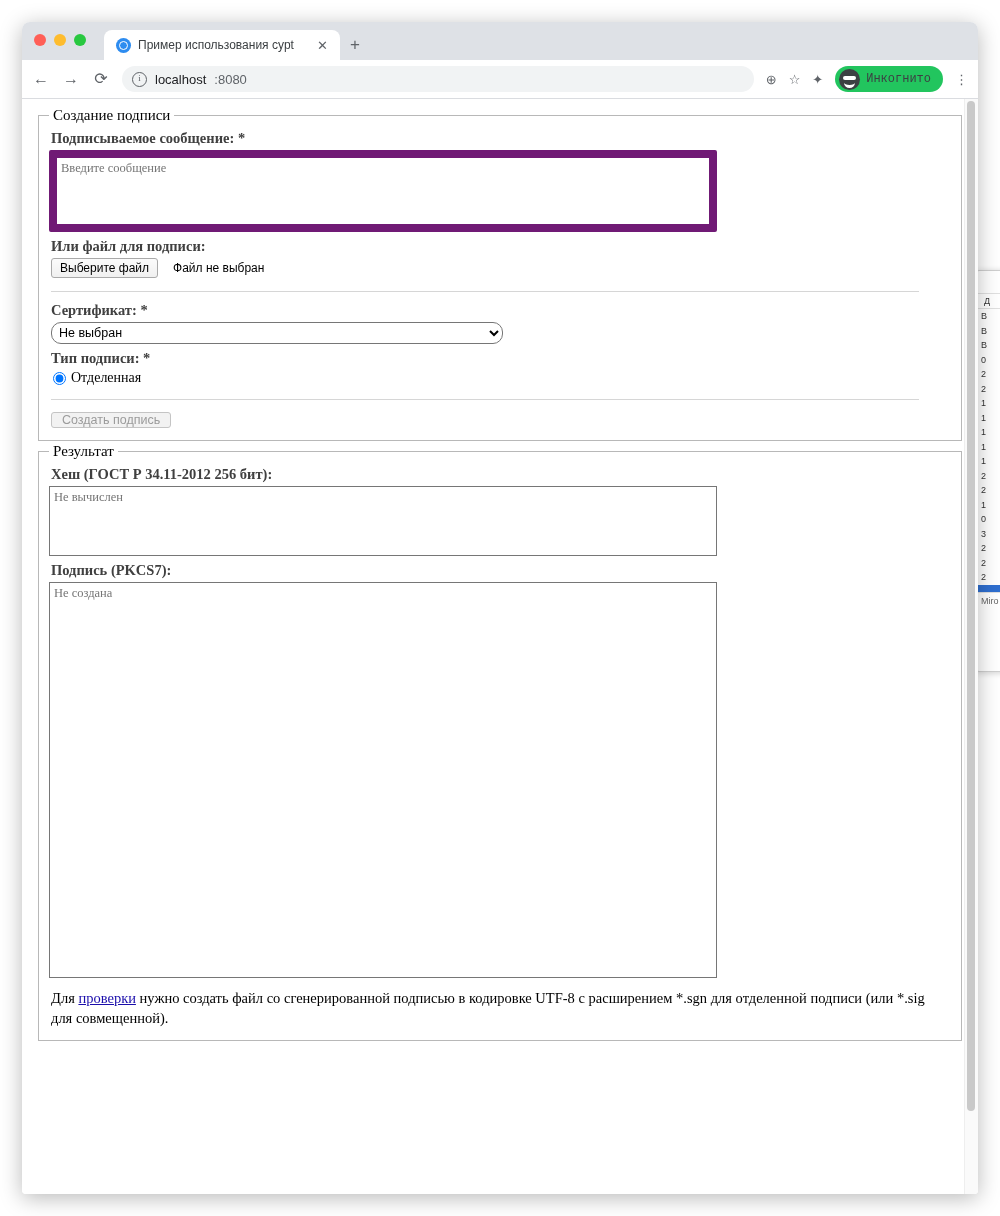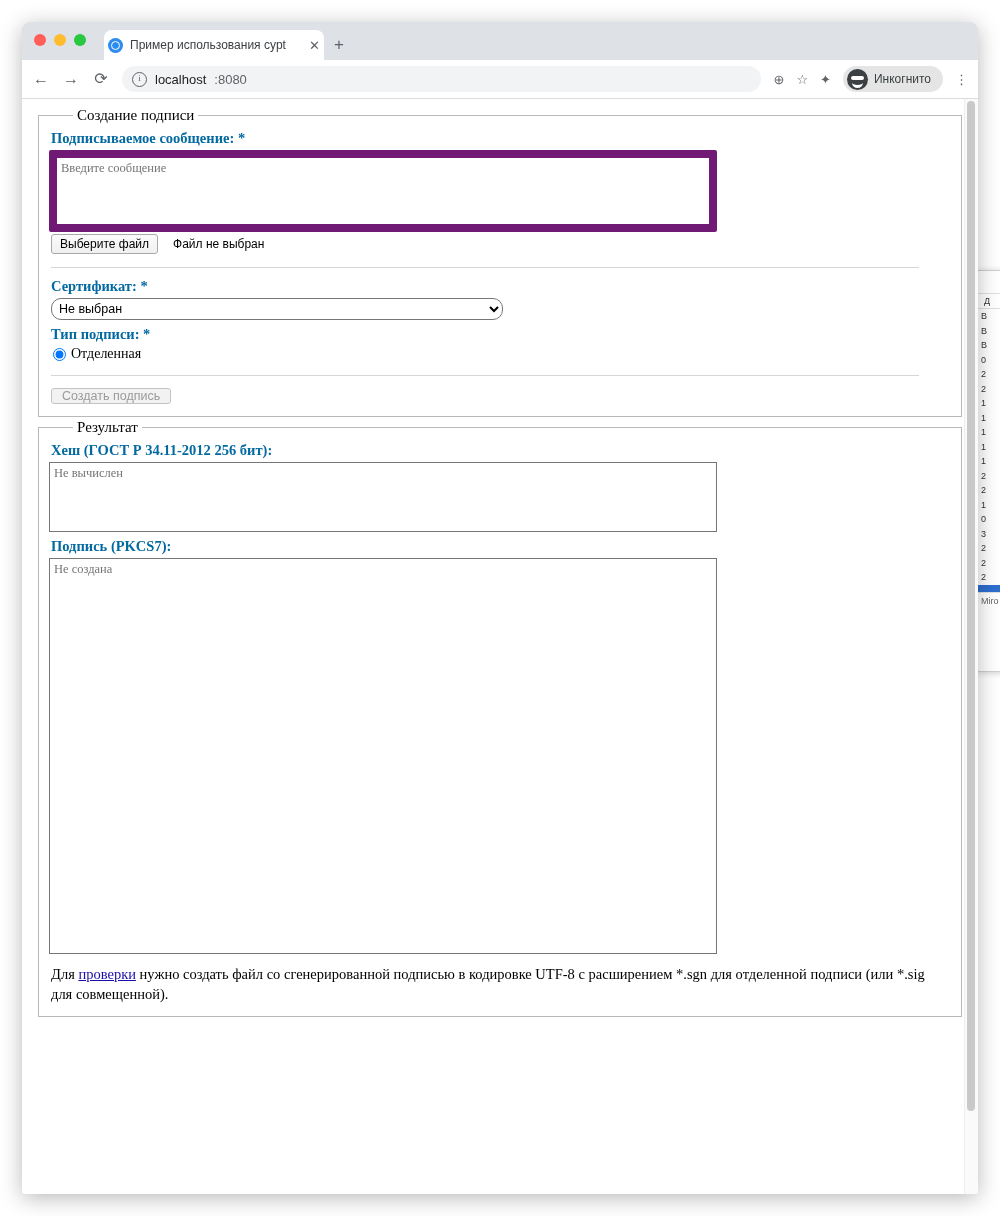--- a/index.html
+++ b/index.html
@@ -116,21 +116,21 @@
   .dot-green { background: #28c840; }
 
   .tab {
     margin-left: 72px;
     height: 30px;
     width: 212px;
     background: #ffffff;
     border-radius: 8px 8px 0 0;
     display: flex;
     align-items: center;
-    padding: 0 4px;
+    padding: 0 12px;
     gap: 7px;
     font-size: 12px;
     color: #3c4043;
     overflow: hidden;
     white-space: nowrap;
   }
   .tab .favicon {
     width: 15px;
     height: 15px;
     border-radius: 50%;
@@ -210,26 +210,27 @@
     font-family: "Liberation Serif", serif;
   }
   .url-host { color: #202124; text-align: right; }
   .url-rest { color: #5f6368; }
   .tb-right { display: flex; align-items: center; gap: 12px; }
   .icon-sm { font-size: 13px; color: #5f6368; line-height: 1; }
   .incognito-pill {
     display: flex;
     align-items: center;
     gap: 6px;
-    background: #e5e5e5;
+    background: #22c55e;
     border-radius: 13px;
     height: 26px;
     padding: 0 12px 0 4px;
     font-size: 12px;
     color: #3c4043;
+    font-family: Liberation Mono, monospace;
   }
   .incognito-avatar {
     width: 21px; height: 21px;
     border-radius: 50%;
     background: #3c4043;
     position: relative;
     flex: 0 0 auto;
   }
   .incognito-avatar::before {
     content: "";
@@ -281,27 +282,26 @@
 
   fieldset {
     border: 1px solid #b8b8b8;
     margin: 0 0 2px 0;
     padding: 4px 10px 12px 10px;
   }
   legend {
     font-size: 15px;
     padding: 0 4px;
     color: #000;
-    margin-left: 24px;
   }
 
   .lbl {
     font-weight: bold;
     font-size: 14.5px;
-    color: #0369a1;
+    color: #404040;
     margin: 6px 0 3px 2px;
   }
   .lbl.first { margin-top: 2px; }
 
   textarea {
     display: block;
     box-sizing: border-box;
     font-family: "Liberation Serif", serif;
     font-size: 12.5px;
     color: #6b6b6b;
@@ -466,20 +466,21 @@
 
     <div class="page">
       <div class="page-inner">
 
         <fieldset>
           <legend>Создание подписи</legend>
 
           <div class="lbl first">Подписываемое сообщение: *</div>
           <textarea class="ta-message" placeholder="Введите сообщение" style=""></textarea>
 
+          <div class="lbl">Или файл для подписи:</div>
           <div class="filerow">
             <button class="file-btn">Выберите файл</button>
             <span class="file-name">Файл не выбран</span>
           </div>
 
           <hr class="sep">
 
           <div class="lbl">Сертификат: *</div>
           <select class="cert">
             <option>Не выбран</option>

